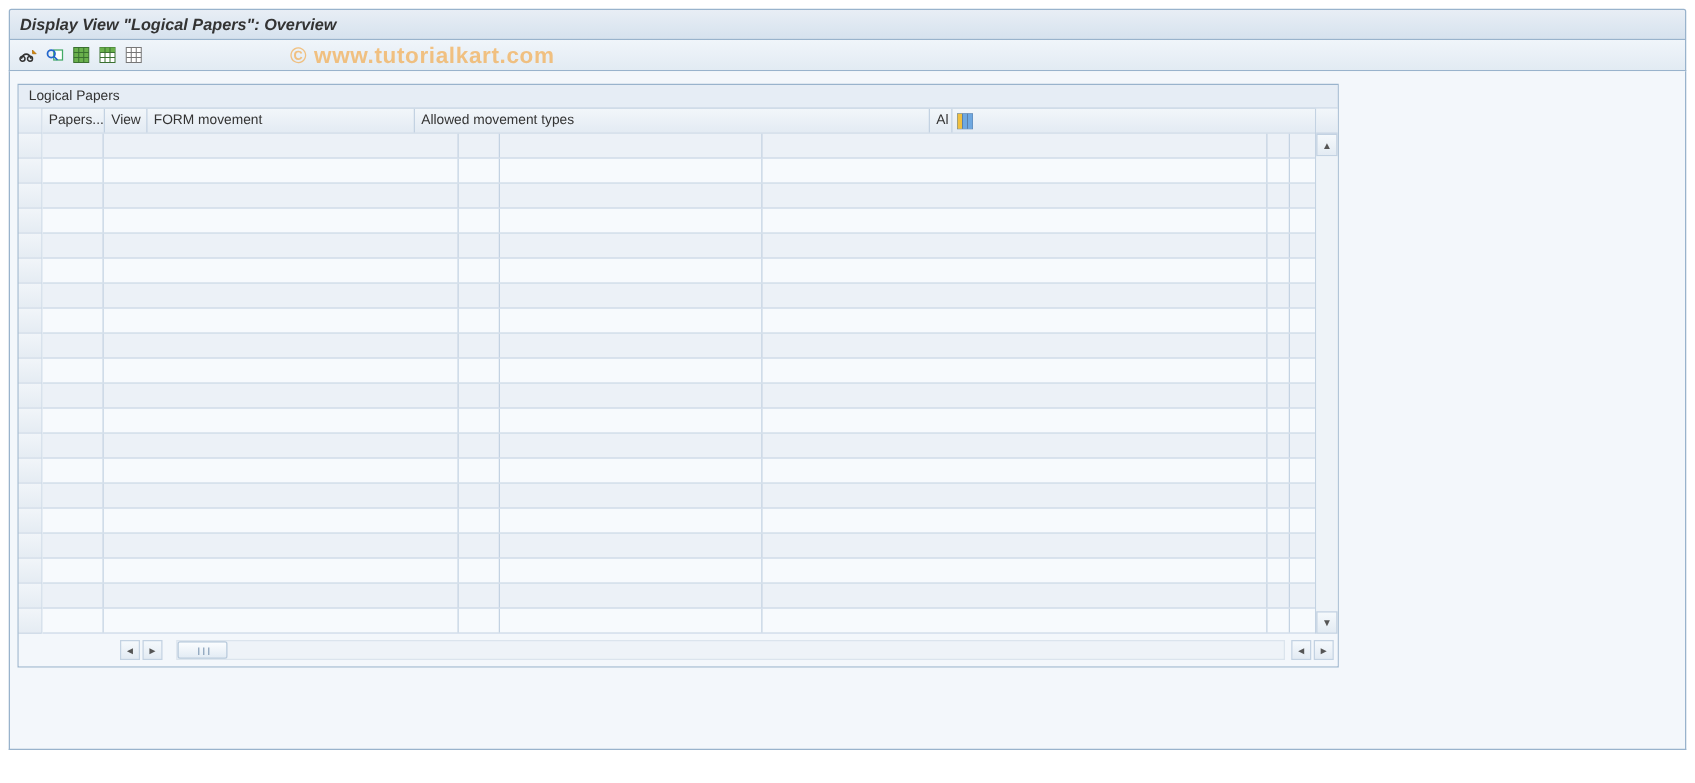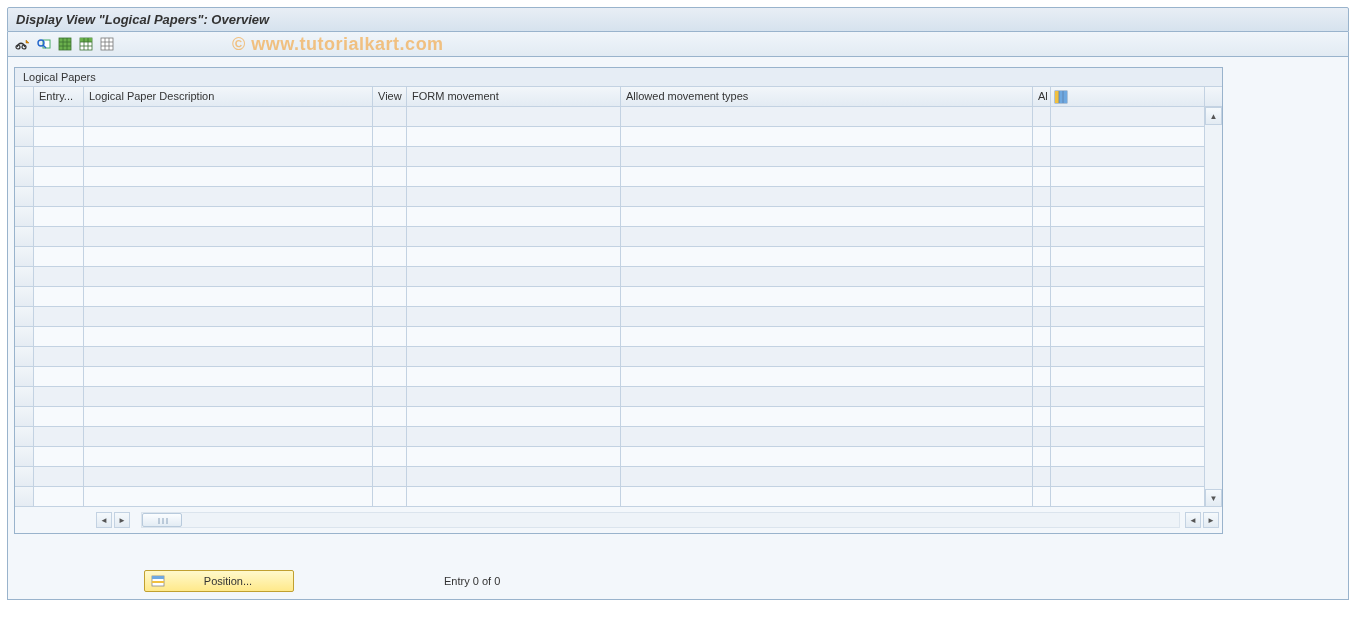--- a/index.html
+++ b/index.html
@@ -63,21 +63,21 @@
     
     .main-panel {
       border: 1px solid #99b3cc;
       border-top: none;
       background: #f3f7fb;
       padding: 10px 6px 6px 6px;
       height: 543px;
       position: relative;
     }
     .table-wrapper {
-      width: 1209px;
+      width: 1057px;
       border: 1px solid #99b3cc;
       background: #fff;
       position: relative;
     }
     .table-title {
       background: #e6edf5;
       padding: 3px 8px;
       color: #333;
       border-bottom: 1px solid #c3d2e2;
       font-size: 11px;
@@ -343,22 +343,21 @@
             <div class="row-selector"></div>
             <div class="row-selector"></div>
             <div class="row-selector"></div>
             <div class="row-selector"></div>
             <div class="row-selector"></div>
             <div class="row-selector"></div>
           </div>
 
         <div class="grid-body">
           <div class="grid-header">
-            <div class="col-header c0">Entry...</div>
-            <div class="col-header c1">Logical Paper Description</div>
+            <div class="col-header c0">Papers...</div>
             <div class="col-header c2">View</div>
             <div class="col-header c3">FORM movement</div>
             <div class="col-header c4">Allowed movement types</div>
             <div class="col-header c5">Al</div>
             <div class="col-header col-settings">
               <svg width="14" height="14" viewBox="0 0 14 14">
                 <rect x="1" y="1" width="12" height="12" fill="#fff" stroke="#5a7fa8" stroke-width="0.8"></rect>
                 <rect x="1" y="1" width="4" height="12" fill="#f0c040"></rect>
                 <rect x="5" y="1" width="4" height="12" fill="#6fa8e0"></rect>
                 <rect x="9" y="1" width="4" height="12" fill="#6fa8e0"></rect>
@@ -573,27 +572,14 @@
             </svg>
           </div>
         </div>
         <div class="h-scroll-right-group">
           <div class="h-scroll-btn">◄</div>
           <div class="h-scroll-btn">►</div>
         </div>
       </div>
     </div>
 
-    <div class="footer">
-      <div class="position-btn">
-        <span class="icon-slot">
-          <svg width="14" height="14" viewBox="0 0 14 14">
-            <rect x="1" y="2" width="12" height="10" fill="#fff" stroke="#888" stroke-width="0.8"></rect>
-            <rect x="1" y="2" width="12" height="3" fill="#6fa8e0"></rect>
-            <rect x="1" y="7" width="12" height="2" fill="#f0c040"></rect>
-          </svg>
-        </span>
-        <span class="label">Position...</span>
-      </div>
-      <span class="entry-text">Entry 0 of 0</span>
-    </div>
   </div>
 </div>
 
 </body></html>

